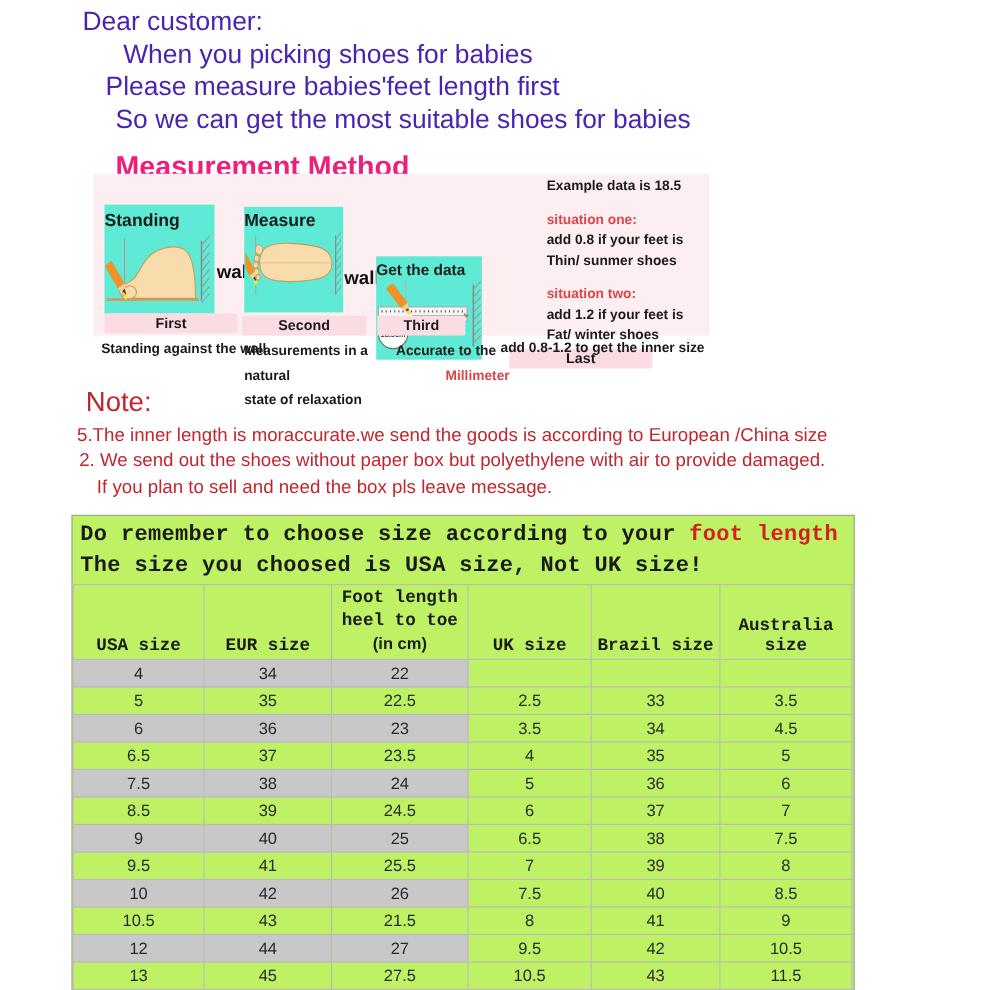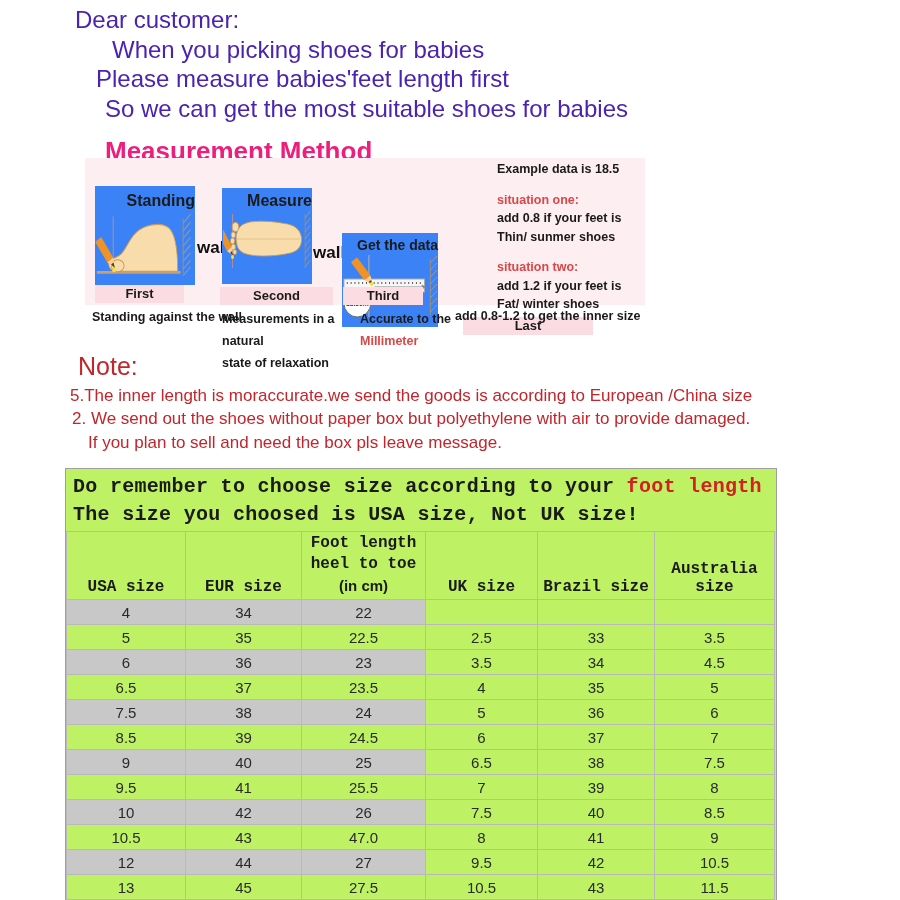--- a/index.html
+++ b/index.html
@@ -8,42 +8,42 @@
 
   
   .intro{position:absolute;left:75px;top:5px;color:#4a23b0;font-size:24px;line-height:29.5px;}
   .intro .l2{margin-left:37px;}
   .intro .l3{margin-left:21px;}
   .intro .l4{margin-left:30px;}
 
   
   .mm-title{position:absolute;left:105px;top:136px;color:#ee1e7d;font-size:26px;font-weight:bold;}
   .mm-panel{position:absolute;left:85px;top:158px;width:560px;height:147px;background:#fdeef1;}
-  .card{position:absolute;background:#3b82f6;text-align:right;}
+  .card{position:absolute;background:#5eead4;text-align:left;}
   .card .card-title{font-weight:bold;color:#1a1a1a;}
   .card1{left:95px;top:186px;width:100px;height:99px;}
   .card1 .card-title{font-size:16px;padding-top:6px;}
   .card2{left:222px;top:188px;width:90px;height:96px;}
   .card2 .card-title{font-size:16px;padding-top:4px;}
   .card3{left:342px;top:190px;width:96px;height:94px;margin-top:43px;}
   .card3 .card-title{font-size:14px;padding-top:4px;}
   .wall-label{position:absolute;font-weight:bold;color:#111;font-size:17px;}
   .wall1{left:197px;top:238px;}
   .wall2{left:313px;top:243px;}
   .strip{position:absolute;height:18px;background:#fadce2;color:#1a1a1a;
          font-weight:bold;font-size:13px;text-align:center;line-height:18px;}
-  .strip1{left:95px;top:285px;width:89px;}
+  .strip1{left:95px;top:285px;width:121px;}
   .strip2{left:220px;top:287px;width:113px;}
   .strip3{left:343px;top:287px;width:80px;}
   .strip4{left:463px;top:285px;width:130px;margin-top:32px;}
   .step-desc{position:absolute;font-weight:bold;font-size:12.5px;color:#1a1a1a;line-height:22px;}
   .desc1{left:92px;top:306px;width:170px;}
   .desc2{left:222px;top:308px;width:150px;}
   .desc3{left:360px;top:308px;width:120px;}
-  .desc3 .red{color:#d94848;}
+  .desc3 .red{color:#d94848;margin-left:45px;}
   .desc4{left:455px;top:305px;width:195px;}
 
   .example{position:absolute;left:497px;top:160px;font-size:12.5px;font-weight:bold;
            line-height:18.5px;color:#1a1a1a;}
   .example .red{color:#d94848;margin-top:12px;}
 
   
   .note-title{position:absolute;left:78px;top:352px;color:#c2252c;font-size:25px;}
   .note-l1{position:absolute;left:70px;top:386px;color:#c2252c;font-size:17px;}
   .note-l2{position:absolute;left:72px;top:409px;color:#c2252c;font-size:17px;}
@@ -276,21 +276,21 @@
             <td class="band">10</td>
             <td class="band">42</td>
             <td class="band">26</td>
             <td>7.5</td>
             <td>40</td>
             <td>8.5</td>
           </tr>
           <tr>
             <td>10.5</td>
             <td>43</td>
-            <td>47.0</td>
+            <td>21.5</td>
             <td>8</td>
             <td>41</td>
             <td>9</td>
           </tr>
           <tr>
             <td class="band">12</td>
             <td class="band">44</td>
             <td class="band">27</td>
             <td>9.5</td>
             <td>42</td>

